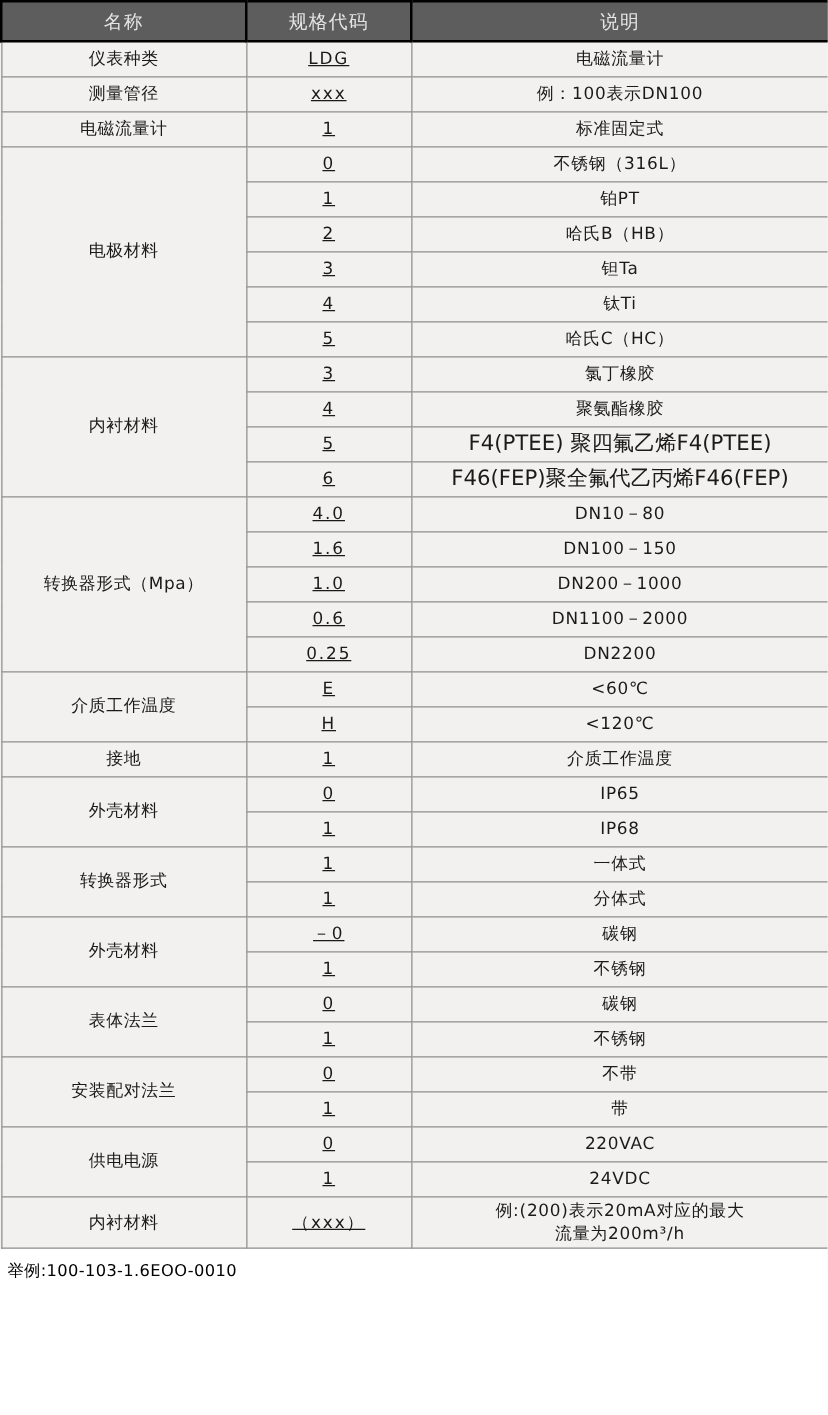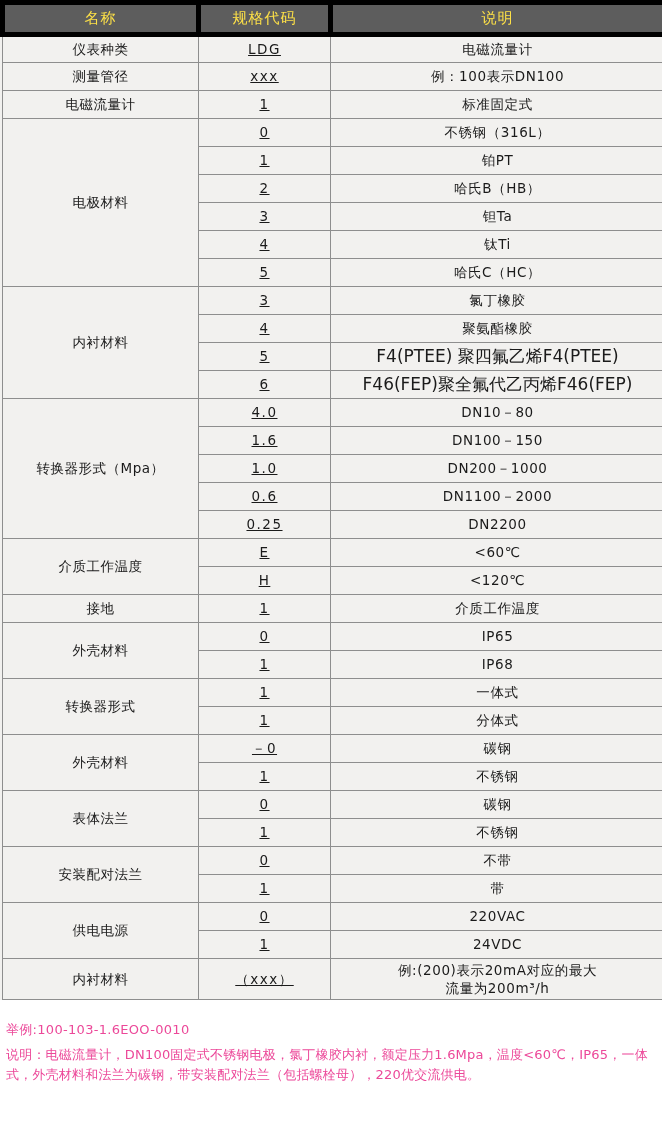--- a/index.html
+++ b/index.html
@@ -24,26 +24,26 @@
     border-collapse: collapse;
     table-layout: fixed;
     background: #f2f1ef;
   }
   table.spec col.c-name { width: 196px; }
   table.spec col.c-code { width: 132px; }
   table.spec col.c-desc { width: 334px; }
 
   table.spec th {
     background: #5d5d5d;
-    color: #fde047;
+    color: #e5e5e5;
     font-size: 15px;
     font-weight: normal;
     letter-spacing: 1px;
     height: 32px;
-    border: 5px solid #000000;
+    border: 2px solid #000000;
     text-align: center;
     vertical-align: middle;
     margin-left: 29px;
   }
   table.spec td {
     border: 1px solid #8e8e8e;
     text-align: center;
     vertical-align: middle;
     font-size: 13.5px;
     height: 28px;
@@ -64,25 +64,25 @@
     font-size: 13.5px;
     letter-spacing: 0.6px;
   }
   td.desc.small {
     font-size: 17px;
     letter-spacing: 0;
   }
   td.tall { height: 56px; }
 
   .notes {
-    padding: 20px 6px 0 6px;
+    padding: 9px 6px 0 6px;
     font-size: 13px;
     line-height: 1.55;
     letter-spacing: 0.2px;
-    color: #ec4899;
+    color: #000000;
   }
   .notes .example {
     margin-bottom: 4px;
     letter-spacing: 0.3px;
   }
   .notes .desc {
     text-align: left;
   }
 </style>
 </head>
@@ -252,15 +252,14 @@
         <tr>
           <td class="name" rowspan="1">内衬材料</td>
           <td class="code tall">（ⅹⅹⅹ）</td>
           <td class="desc tall">例:(200)表示20mA对应的最大<br>流量为200m³/h</td>
         </tr>
       </tbody>
   </table>
 
   <div class="notes">
     <div class="example">举例:100-103-1.6EOO-0010</div>
-    <div class="desc">说明：电磁流量计，DN100固定式不锈钢电极，氯丁橡胶内衬，额定压力1.6Mpa，温度&lt;60℃，IP65，一体式，外壳材料和法兰为碳钢，带安装配对法兰（包括螺栓母），220优交流供电。</div>
   </div>
 </div>
 
 </body></html>

